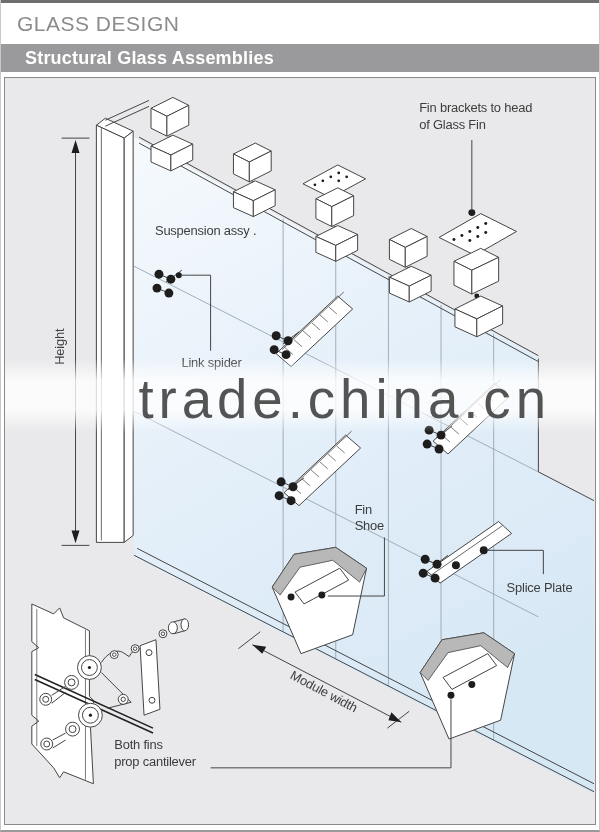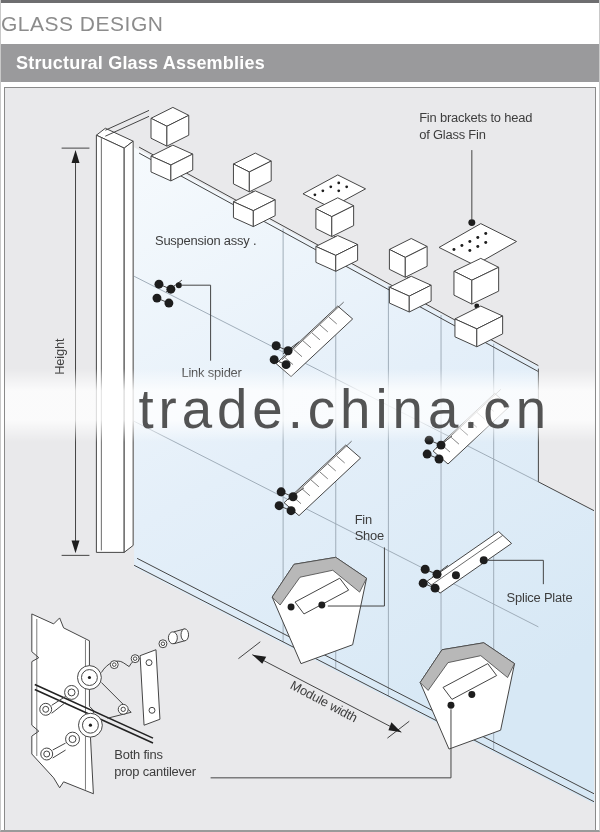--- a/index.html
+++ b/index.html
@@ -4,28 +4,28 @@
 <style>
   html,body{margin:0;padding:0;background:#fff;}
   .page{
     width:600px;height:832px;box-sizing:border-box;position:relative;
     background:#fff;border-left:1px solid #c9c9c9;border-right:1px solid #c9c9c9;
     border-bottom:2px solid #9a9a9a;font-family:"Liberation Sans",sans-serif;
     overflow:hidden;
   }
   .header{
     height:44px;border-top:3px solid #6e6e70;background:#fff;
-    display:flex;align-items:center;box-sizing:border-box;
+    display:flex;align-items:center;padding-left:16px;box-sizing:border-box;
   }
   .header-title{
     color:#8c8c8c;font-size:21px;letter-spacing:0.5px;font-weight:500;
   }
   .titlebar{
-    height:38px;background:#9a9a9c;display:flex;align-items:center;
-    padding-left:15px;box-sizing:border-box;
+    height:28px;background:#9a9a9c;display:flex;align-items:center;
+    padding-left:24px;box-sizing:border-box;
   }
   .titlebar-title{
     color:#ffffff;font-size:18px;font-weight:bold;letter-spacing:0.2px;
   }
   .drawing{
     margin:5px 3px 0 3px;height:748px;border:1px solid #8a8a8a;
     background:#e9e9eb;box-sizing:border-box;position:relative;overflow:hidden;
   }
   .drawing svg{display:block;width:100%;height:100%;}
   text{font-family:"Liberation Sans",sans-serif;fill:#3d3d3d;}

